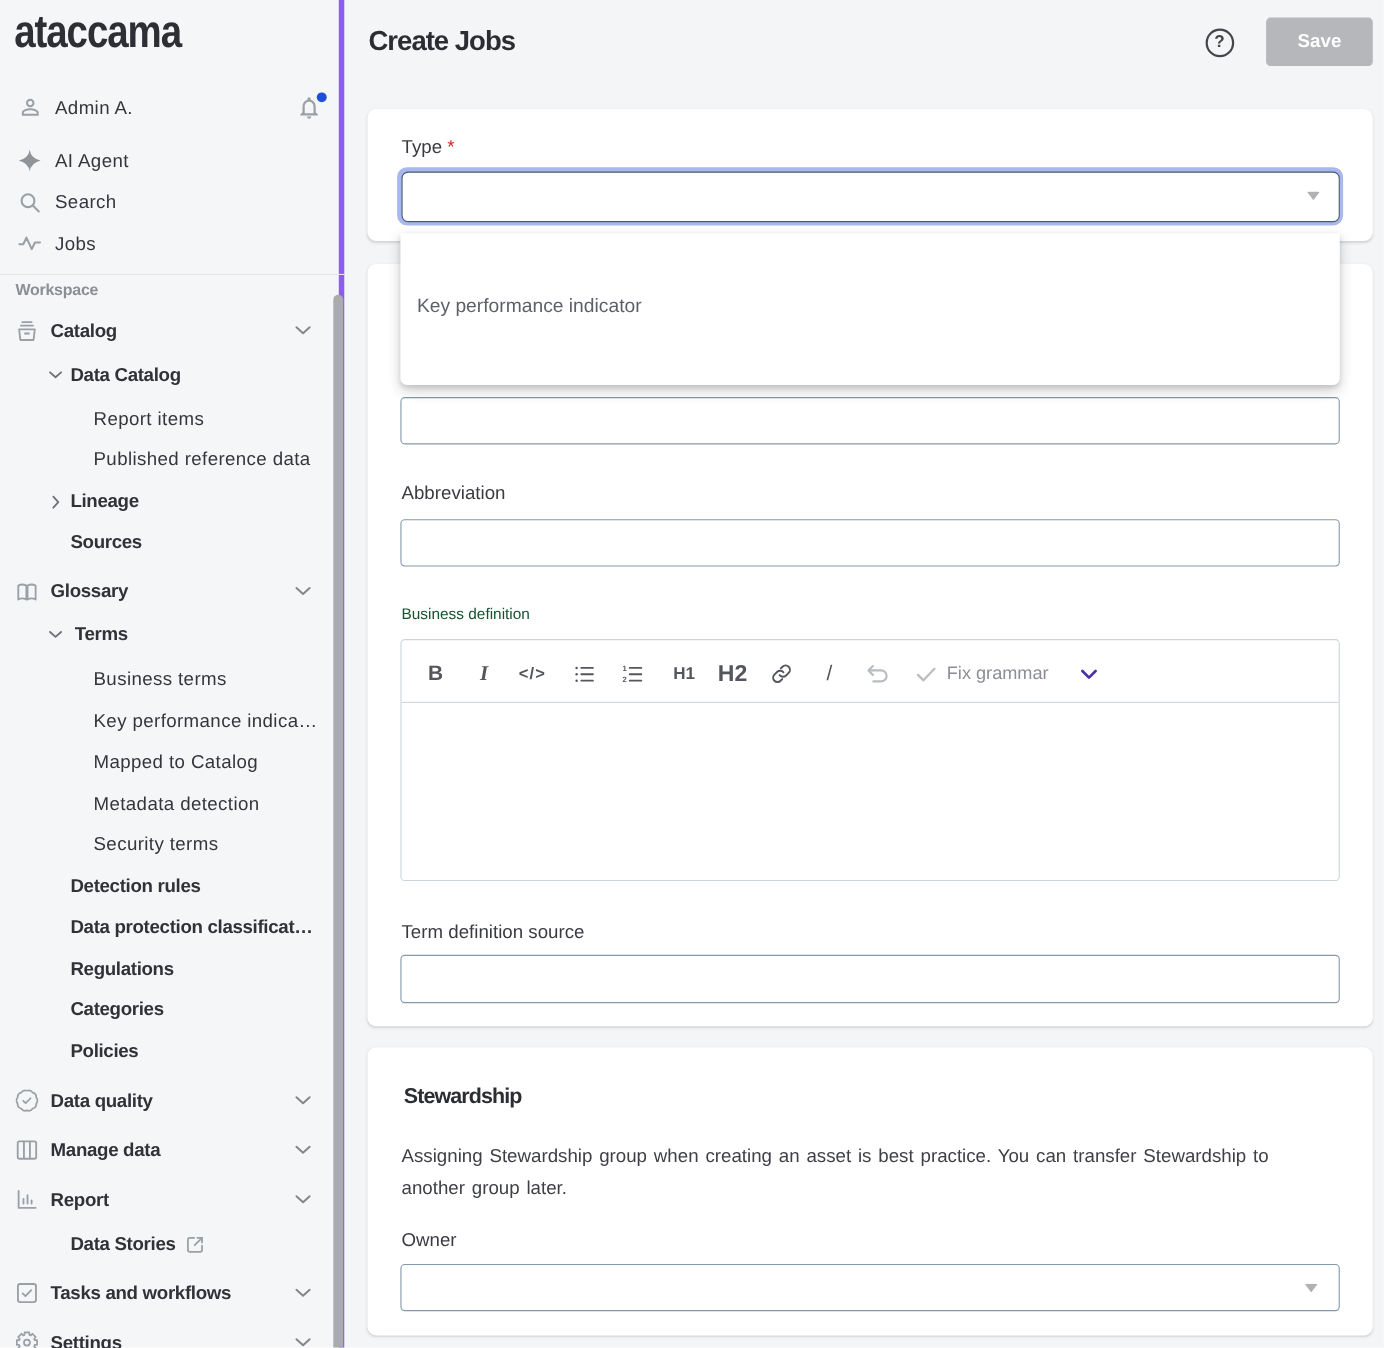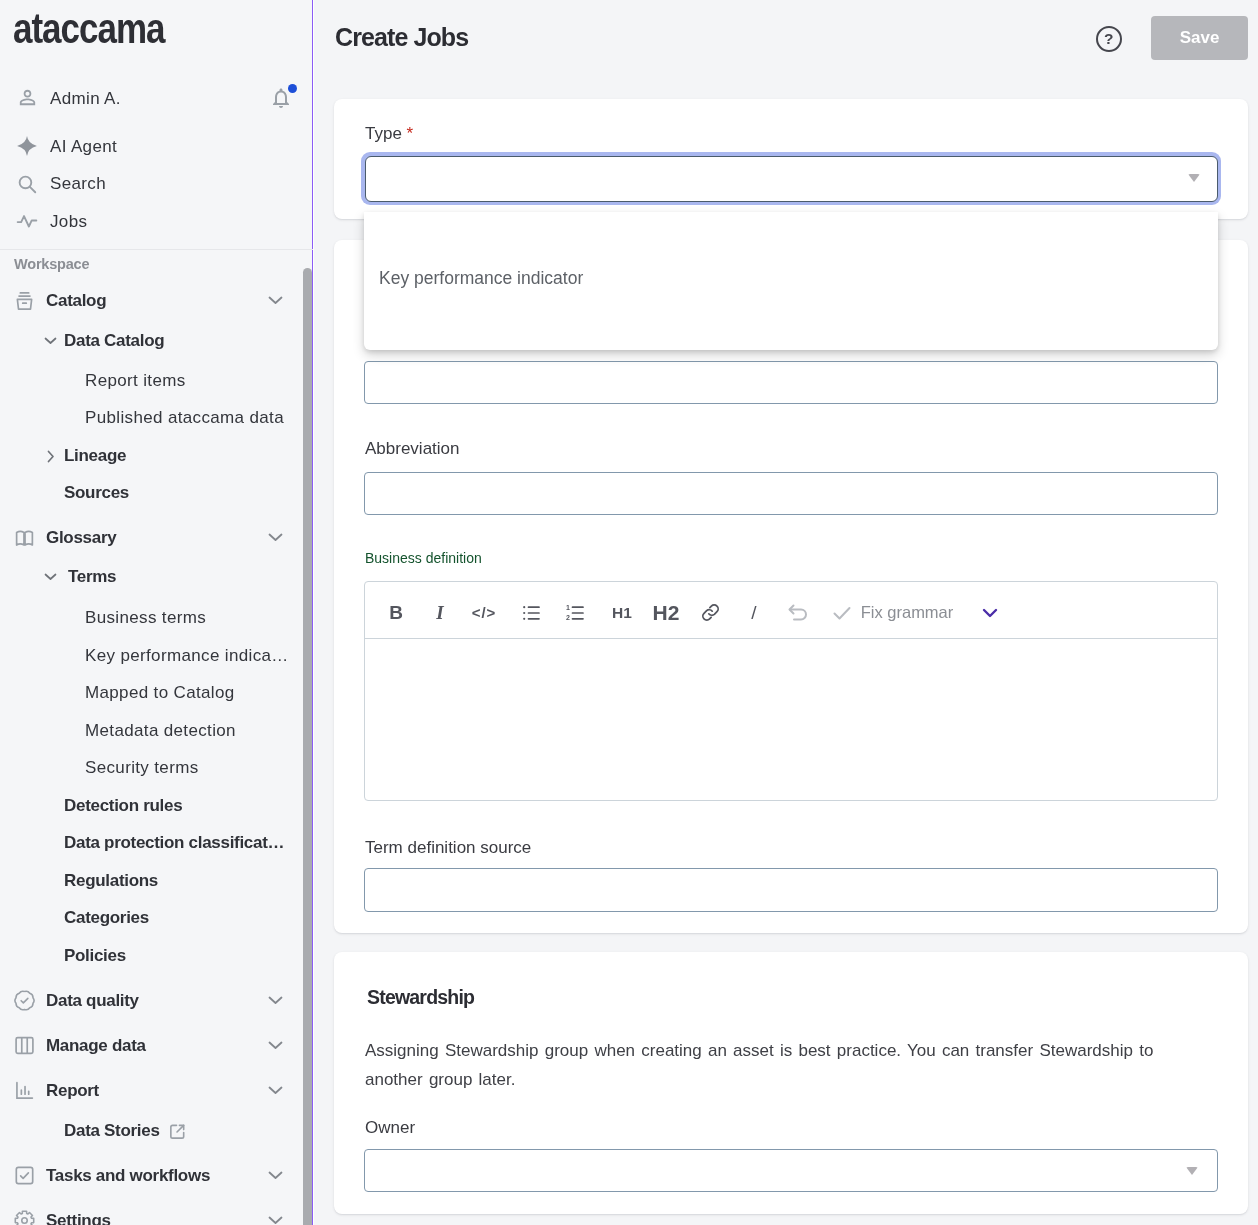--- a/index.html
+++ b/index.html
@@ -1,18 +1,18 @@
 <!DOCTYPE html>
 <html><head>
 <meta charset="utf-8">
 <style>
 * { margin:0; padding:0; box-sizing:border-box; }
 html,body { width:1258px; height:1225px; overflow:hidden; font-family:"Liberation Sans", sans-serif; }
 
-#sidebar { position:absolute; left:0; top:0; width:313px; height:1225px; background:#f5f6f8; border-right:1px solid #8b5cf6; }
+#sidebar { position:absolute; left:0; top:0; width:313px; height:1225px; background:#f5f6f8; border-right:5px solid #8b5cf6; }
 #logo { position:absolute; left:13px; top:1px; font-size:42px; font-weight:700; letter-spacing:-1.2px; color:#2e2f35; transform:scaleX(.833); transform-origin:0 50%; line-height:38px; height:56px; display:flex; align-items:center; }
 .srow { position:absolute; height:26px; line-height:26px; font-size:17px; color:#34363c; white-space:nowrap; letter-spacing:0.35px; }
 .b { font-weight:700; letter-spacing:-0.3px; color:#303238; }
 .icon { position:absolute; }
 #thumb { position:absolute; left:303px; top:268px; width:9px; height:957px; background:#a9abaf; border-radius:5px 5px 0 0; }
 #wsdivider { position:absolute; left:0; top:249px; width:313px; height:1px; background:#e6e7ea; }
 #wslabel { position:absolute; left:14px; top:256px; font-size:14.5px; color:#8b8e94; font-weight:700; letter-spacing:-0.2px; }
 .chev { position:absolute; }
 #notifdot { position:absolute; left:288px; top:84px; width:9px; height:9px; border-radius:50%; background:#1d4fd8; }
 
@@ -80,21 +80,21 @@
   <div class="srow b" style="left:46px;top:288px;">Catalog</div>
   <svg class="chev" style="left:268px;top:296px" width="15" height="9" viewBox="0 0 15 9" fill="none" stroke="#83878d" stroke-width="1.8">
       <path d="M1.5 1.5 L7.5 7 L13.5 1.5" stroke-linecap="round" stroke-linejoin="round"></path>
     </svg>
 
   <div class="srow b" style="left:64px;top:328px;">Data Catalog</div>
   <svg class="chev" style="left:44px;top:337px" width="13" height="8" viewBox="0 0 13 8" fill="none" stroke="#6f7379" stroke-width="1.7">
       <path d="M1.5 1.5 L6.5 6 L11.5 1.5" stroke-linecap="round" stroke-linejoin="round"></path>
     </svg>
   <div class="srow" style="left:85px;top:368px;">Report items</div>
-  <div class="srow" style="left:85px;top:405px;">Published ataccama data</div>
+  <div class="srow" style="left:85px;top:405px;">Published reference data</div>
   <div class="srow b" style="left:64px;top:443px;text-align:right;">Lineage</div>
   <svg class="chev" style="left:47px;top:450px" width="8" height="13" viewBox="0 0 8 13" fill="none" stroke="#6f7379" stroke-width="1.7">
       <path d="M1.5 1.5 L6 6.5 L1.5 11.5" stroke-linecap="round" stroke-linejoin="round"></path>
     </svg>
   <div class="srow b" style="left:64px;top:480px;">Sources</div>
 
   <svg class="icon" style="left:14px;top:528px" width="21" height="21" viewBox="0 0 20 20" fill="none" stroke="#9aa0a7" stroke-width="1.6">
       <path d="M2.5 4.2c2.4-1.4 4.6-1.4 7 0v12c-2.4-1.4-4.6-1.4-7 0zM10.5 4.2c2.4-1.4 4.6-1.4 7 0v12c-2.4-1.4-4.6-1.4-7 0z" stroke-linejoin="round"></path>
     </svg>
   <div class="srow b" style="left:46px;top:525px;">Glossary</div>

